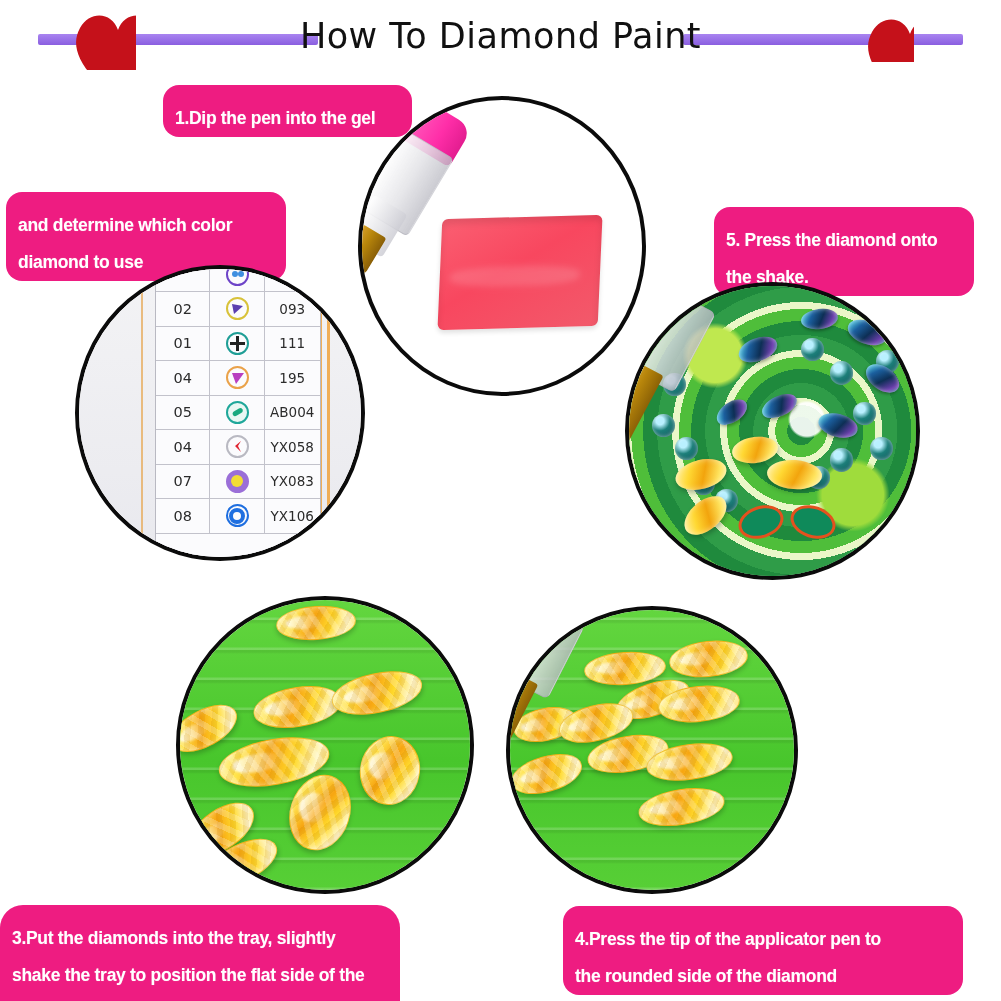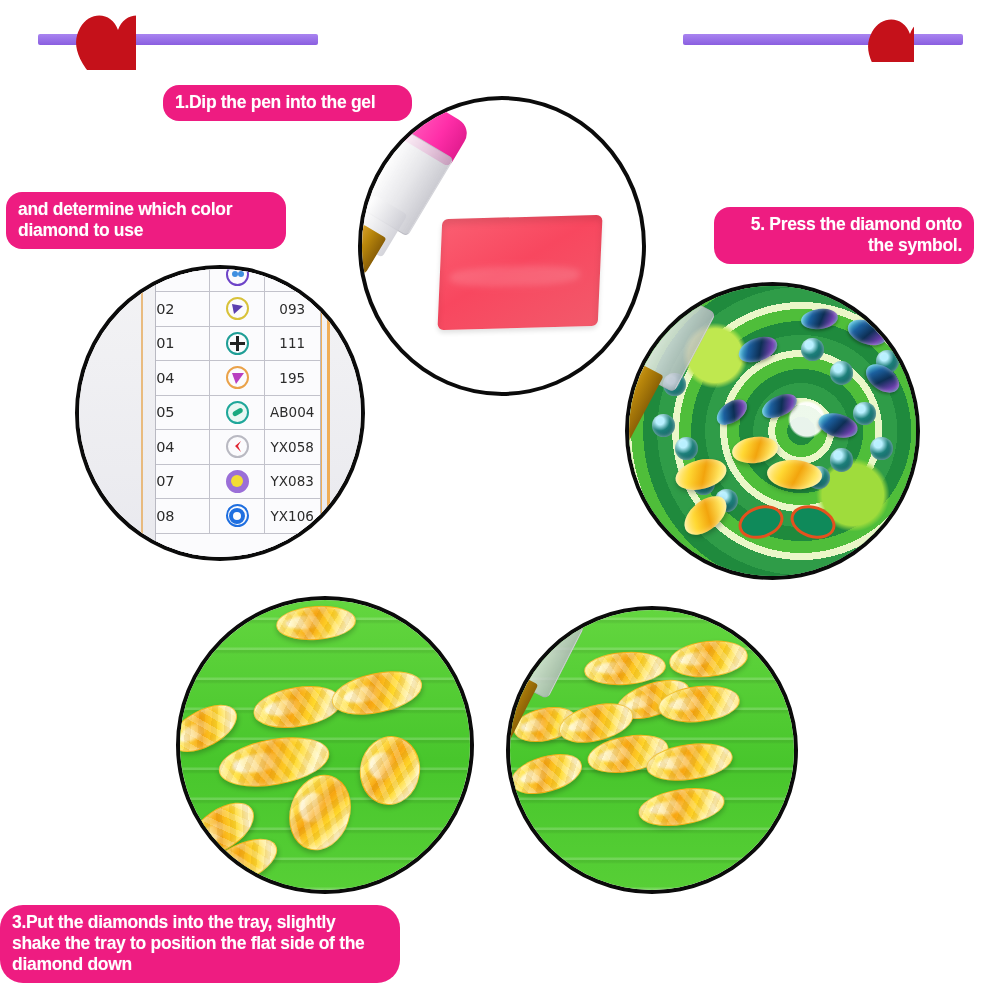--- a/index.html
+++ b/index.html
@@ -44,24 +44,24 @@
     color:#ffffff;
     font-weight:bold;
     font-size:17.5px;
     line-height:21px;
     padding:7px 12px 8px 12px;
     box-sizing:border-box;
     letter-spacing:-0.3px;
     font-family:"Liberation Sans", sans-serif;
     text-shadow:0 0 1px rgba(255,255,255,.35);
   }
-  .pill span{display:block;white-space:nowrap;}
+  .pill span{display:block;white-space:nowrap;margin-top:16px;}
   .pill-1{left:163px;top:85px;width:249px;}
   .pill-2{left:6px;top:192px;width:280px;}
-  .pill-5{left:714px;top:207px;width:260px;text-align:right;}
+  .pill-5{left:714px;top:207px;width:260px;}
   .pill-3{left:0px;top:905px;width:400px;border-radius:23px;}
   .pill-4{left:563px;top:906px;width:400px;}
 
   
   .circ{
     position:absolute;border-radius:50%;
     border:4px solid #0b0b0b;
     overflow:hidden;
     box-sizing:border-box;
     background:#fff;
@@ -105,21 +105,21 @@
   .chart-bg{position:absolute;left:0;top:0;width:100%;height:100%;
         background:linear-gradient(180deg,#f3f3f5,#e9e9ee);}
   .chart-stripe{position:absolute;top:0;height:100%;width:3px;background:#f0a23c;opacity:.85;}
   .chart-stripe.s1{left:22%;width:2px;background:#e8b26a;}
   .chart-stripe.s2{left:85%;}
   .chart-stripe.s3{left:88%;}
   .chart-table{position:absolute;left:27%;top:-4%;width:58%;height:108%;
         background:#fbfbfd;border-left:1px solid #b9b9c2;border-right:1px solid #b9b9c2;}
   .crow{display:flex;align-items:center;height:11.1%;border-bottom:1px solid #c2c2cb;
         box-sizing:border-box;}
-  .ccode{width:33%;font-size:14.5px;color:#2b2b2b;
+  .ccode{width:33%;text-align:center;font-size:14.5px;color:#2b2b2b;
         font-family:"DejaVu Sans", sans-serif;}
   .csym{width:33%;display:flex;align-items:center;justify-content:center;
         border-left:1px solid #c2c2cb;border-right:1px solid #c2c2cb;height:100%;}
   .cnum{width:34%;text-align:center;font-size:13.5px;color:#2b2b2b;
         font-family:"DejaVu Sans", sans-serif;}
   .sym{width:23px;height:23px;border-radius:50%;position:relative;
        display:flex;align-items:center;justify-content:center;box-sizing:border-box;}
 
   
   .tray{
@@ -188,20 +188,21 @@
 <div id="stage">
 
   <div class="bar left"></div>
   <div class="bar right"></div>
   <div class="heart h1">
       <i></i>
     </div>
   <div class="heart h2">
       <i></i>
     </div>
+  <div class="title">How To Diamond Paint</div>
 
   <div class="pill pill-1">
     <span>1.Dip the pen into the gel</span>
   </div>
   <div class="circ c1">
     <div class="inner">
       <div class="gel"></div>
       <div class="pen1">
         <div class="pen-cap"></div>
         <div class="pen-body"></div>
@@ -311,21 +312,21 @@
               </div>
             </div>
             <div class="cnum">YX106</div>
           </div>
         </div>
     </div>
   </div>
 
   <div class="pill pill-5">
     <span>5.  Press the diamond onto</span>
-    <span>the symbol.</span>
+    <span>the shake.</span>
   </div>
   <div class="circ c5">
     <div class="inner">
       <div class="canvas5"></div>
       <div id="c5-gems">
           <div class="rgem" style="left: 12%; top: 30%; width: 8%; height: 8%; transform: rotate(0deg);"></div>
           <div class="rgem" style="left: 8%; top: 44%; width: 8%; height: 8%; transform: rotate(0deg);"></div>
           <div class="rgem" style="left: 16%; top: 52%; width: 8%; height: 8%; transform: rotate(0deg);"></div>
           <div class="rgem" style="left: 60%; top: 18%; width: 8%; height: 8%; transform: rotate(0deg);"></div>
           <div class="rgem" style="left: 70%; top: 26%; width: 8%; height: 8%; transform: rotate(0deg);"></div>
@@ -393,14 +394,18 @@
           <div class="gem" style="left: 48%; top: 48%; width: 30%; height: 12%; transform: rotate(-8deg);"></div>
           <div class="gem" style="left: 0%; top: 52%; width: 25%; height: 12%; transform: rotate(-16deg);"></div>
           <div class="gem" style="left: 45%; top: 64%; width: 30%; height: 12%; transform: rotate(-9deg);"></div>
         </div>
       <div class="pen2" style="left:2%;top:1%;width:30%;height:52%;transform:rotate(27deg);">
         <div class="p2-body"></div>
         <div class="p2-tip"></div>
       </div>
     </div>
   </div>
+  <div class="pill pill-4">
+    <span>4.Press the tip of the applicator pen to</span>
+    <span>the rounded side of the diamond</span>
+  </div>
 
 </div>
 
 </body></html>

